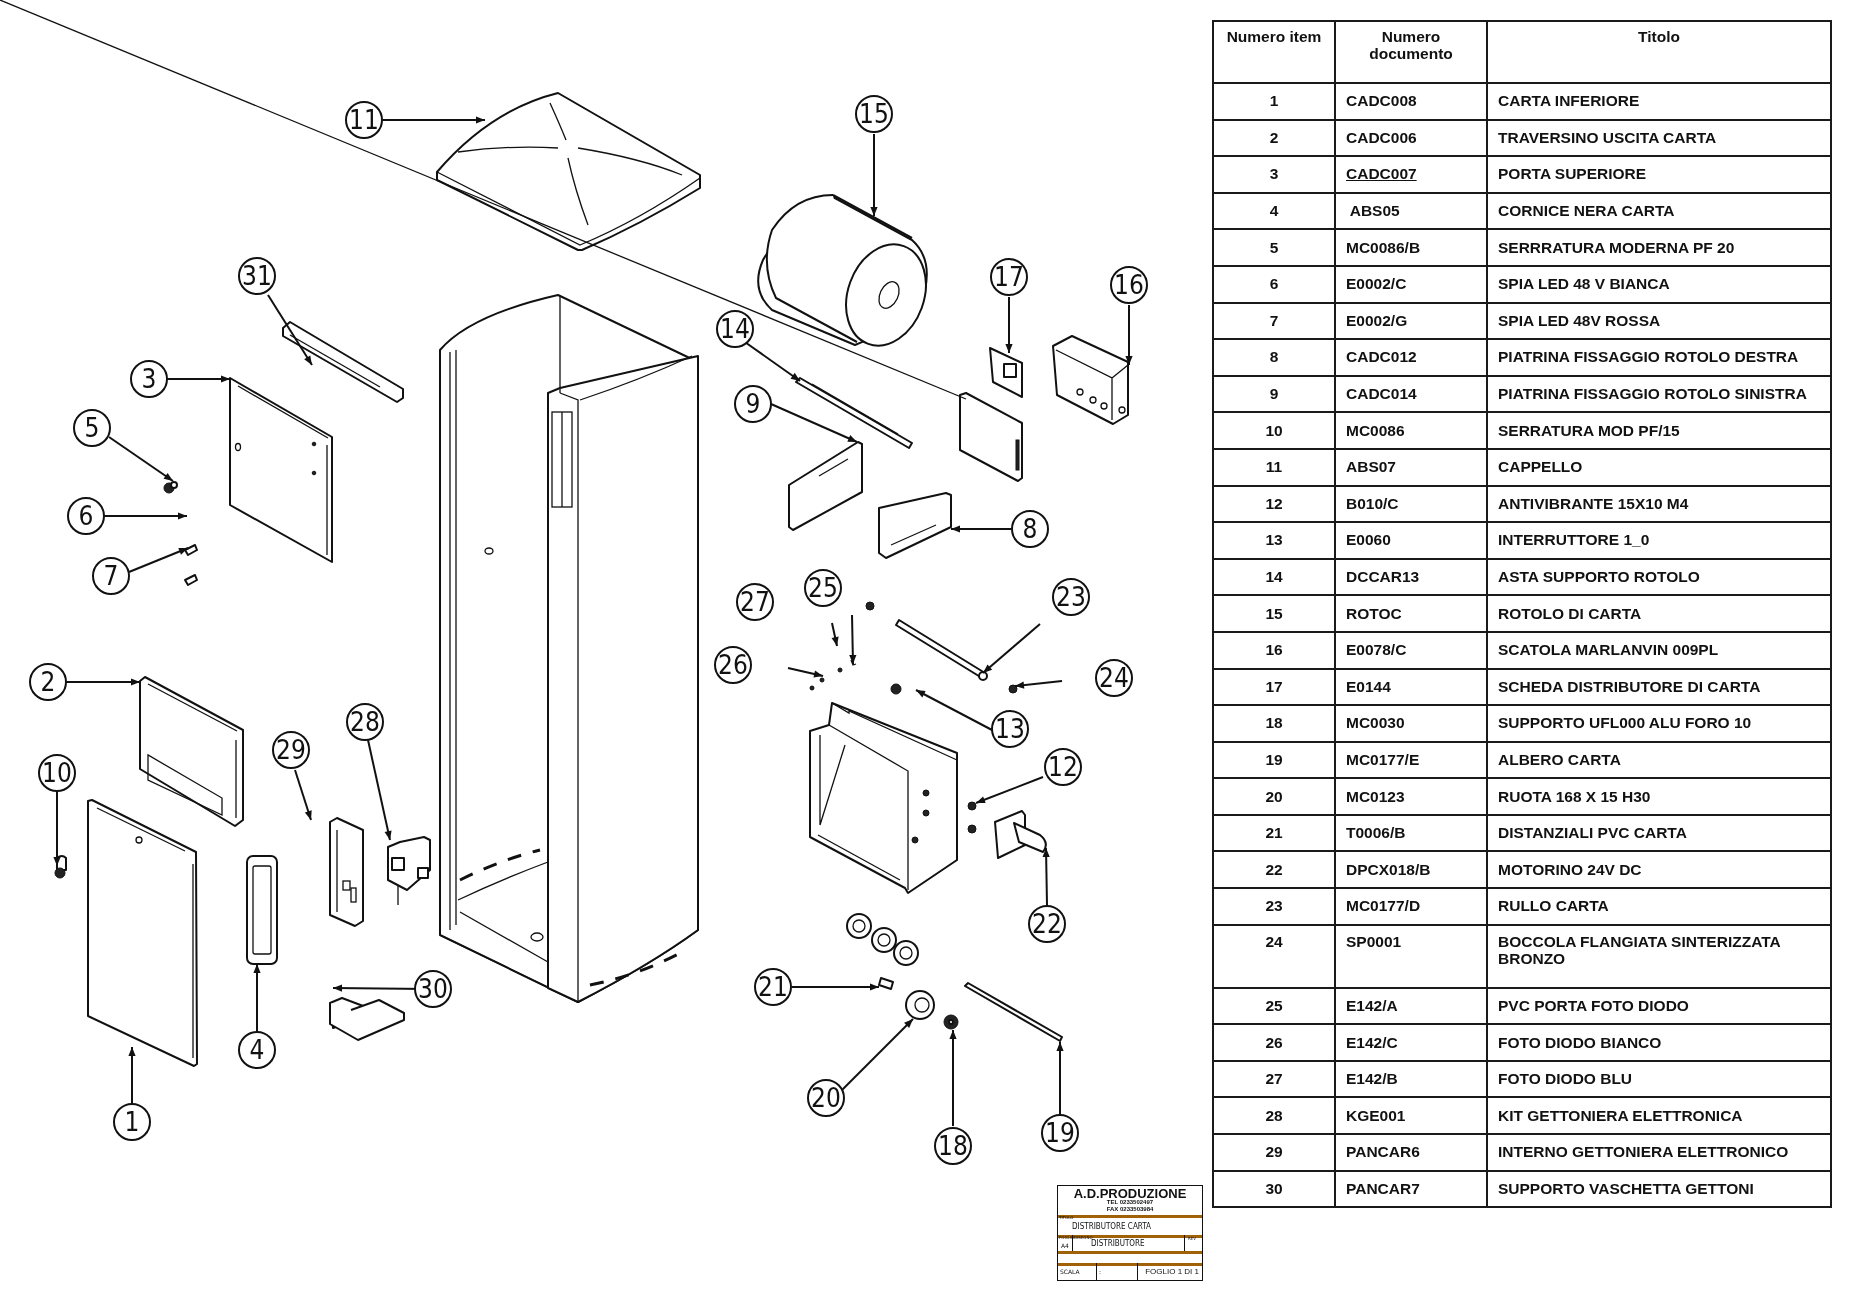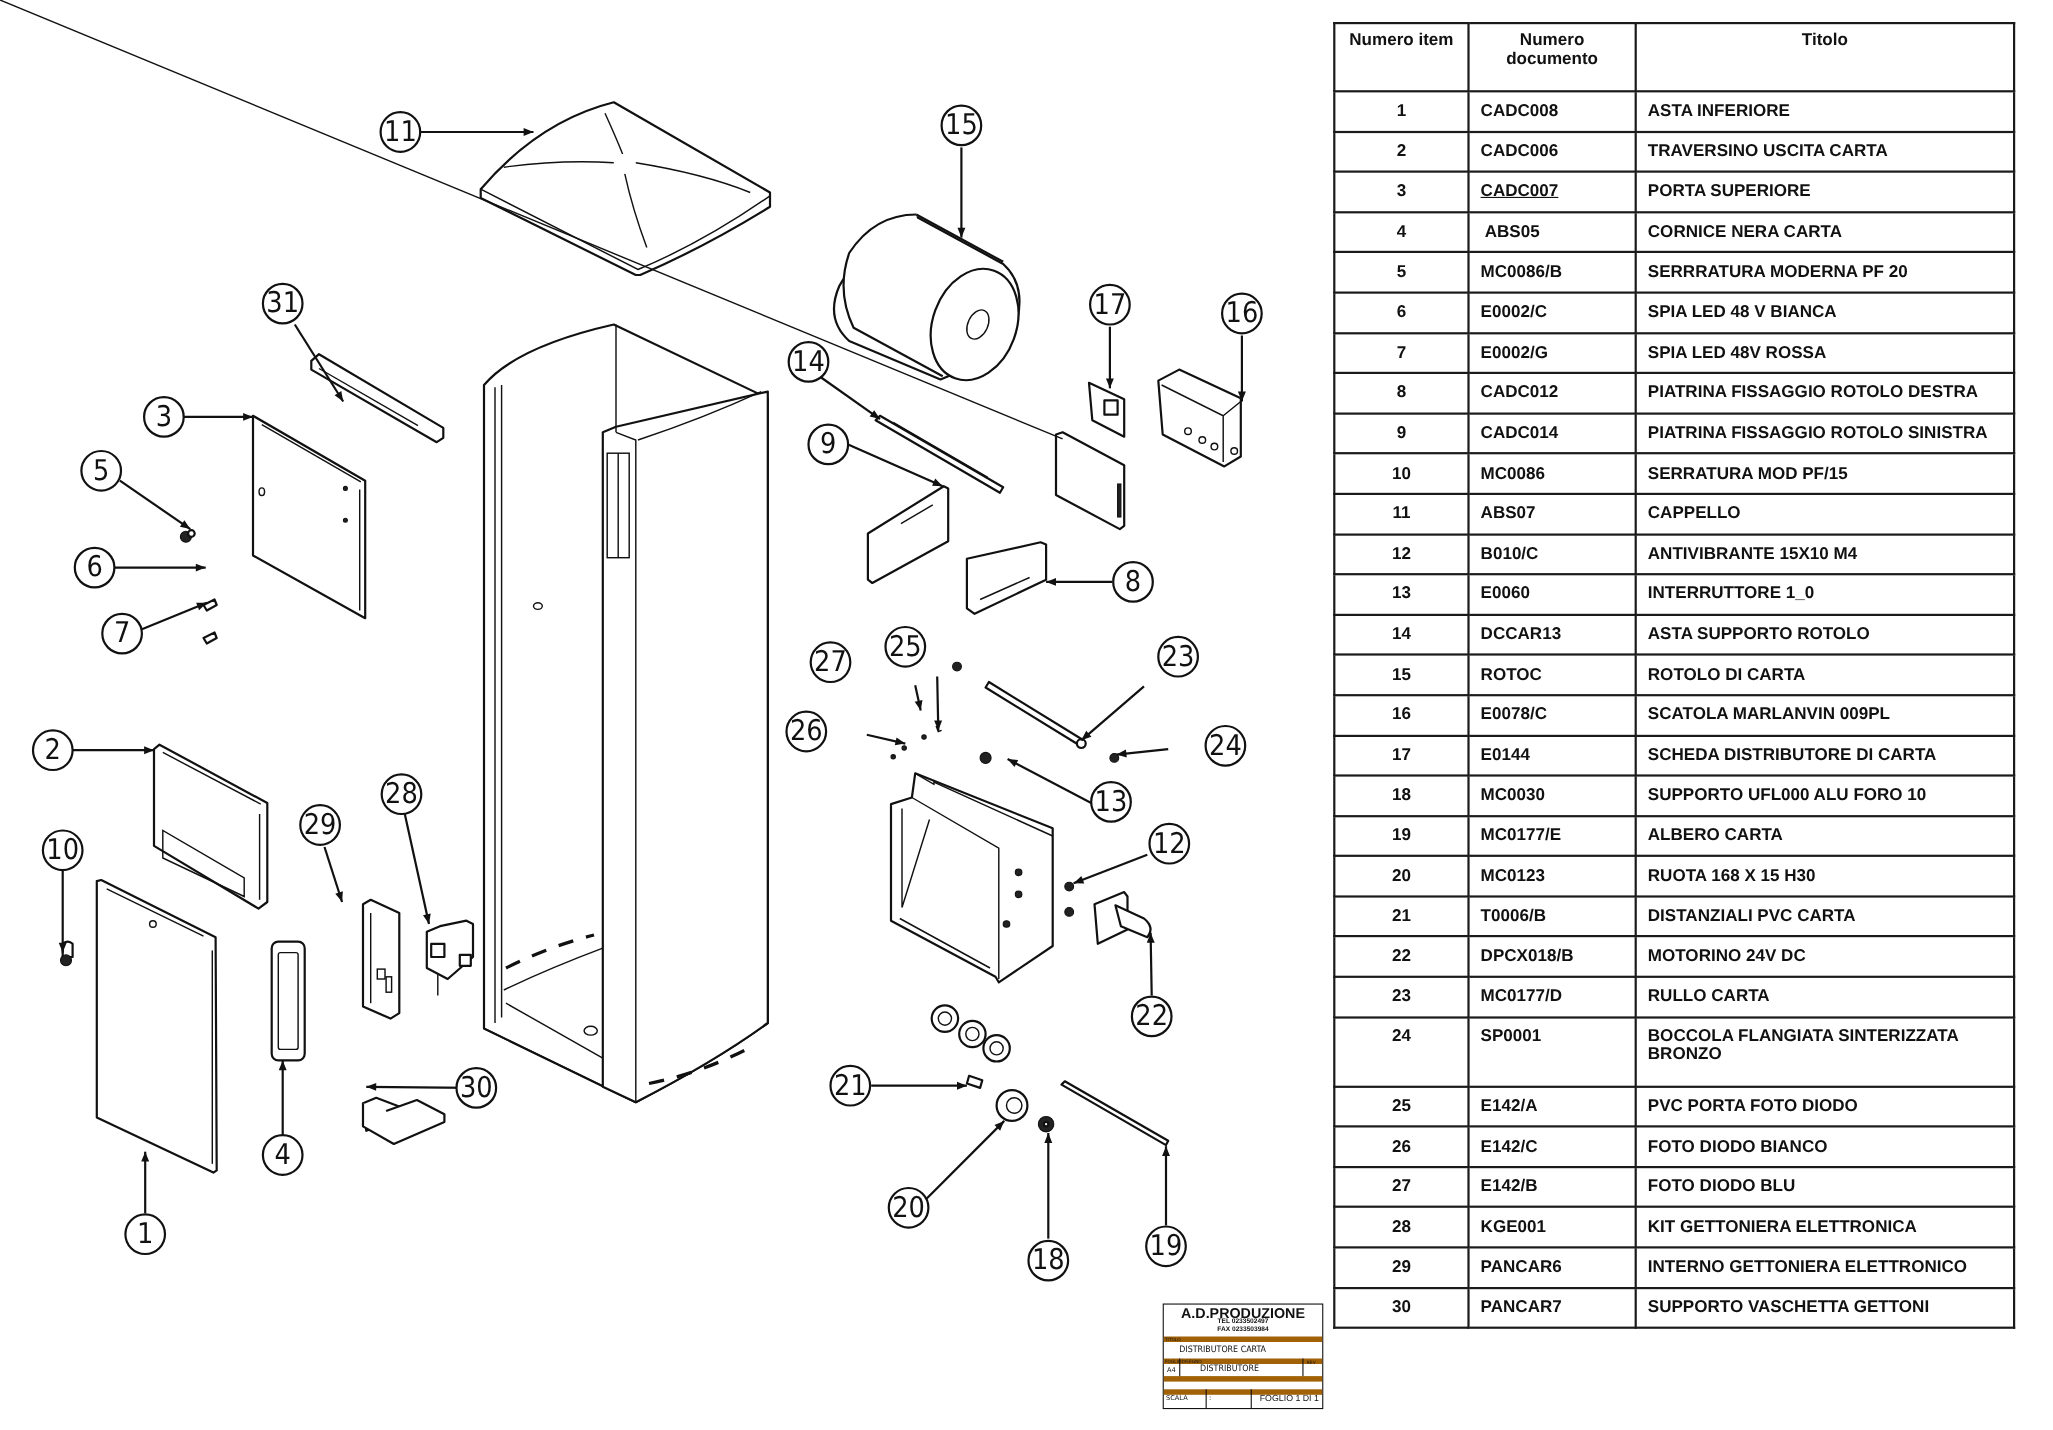--- a/index.html
+++ b/index.html
@@ -16,21 +16,21 @@
   #bom-table td, #bom-table th { border:2px solid #1a1a1a; font-size:15.5px; font-weight:bold; padding:0 10px; vertical-align:middle; }
   #bom-table th { font-weight:bold; height:54px; vertical-align:top; padding-top:6px; text-align:center; line-height:17px; }
   #bom-table td { height:34.6px; }
   #bom-table td.c-num { text-align:center; }
   #bom-table td.c-doc { text-align:left; }
   #bom-table td.c-title { text-align:left; }
   #bom-table tr.tall td { height:54px; vertical-align:top; padding-top:7px; line-height:17px; }
 
   
   #titleblock { position:absolute; left:1057px; top:1185px; width:144px; height:94px; border:1.5px solid #111; font-family:"DejaVu Sans", sans-serif; }
-  #titleblock .tb-row { position:absolute; left:0; right:0; border-bottom:5px solid #a16207; }
+  #titleblock .tb-row { position:absolute; left:0; right:0; border-bottom:3px solid #a16207; }
   #tb-company { font-family:"Liberation Sans", sans-serif; font-weight:bold; font-size:13px; text-align:center; position:absolute; top:0; left:0; right:0; }
   #tb-tel, #tb-fax { font-family:"Liberation Sans", sans-serif; font-weight:bold; font-size:6px; text-align:center; position:absolute; left:0; right:0; }
   .tb-small { position:absolute; font-size:4px; }
   .tb-val { position:absolute; font-size:8px; font-stretch:condensed; }
 </style>
 </head>
 <body>
 
 <svg id="drawing" viewBox="0 0 1866 1300" xmlns="http://www.w3.org/2000/svg">
   <defs>
@@ -396,21 +396,21 @@
     <tr>
       <th><span>Numero item</span></th>
       <th><span>Numero</span><br><span>documento</span></th>
       <th><span>Titolo</span></th>
     </tr>
   </thead>
   <tbody id="bom-body">
       <tr>
         <td class="c-num">1</td>
         <td class="c-doc" style="white-space: pre;">CADC008</td>
-        <td class="c-title">ASTA INFERIORE</td>
+        <td class="c-title">CARTA INFERIORE</td>
       </tr>
       <tr>
         <td class="c-num">2</td>
         <td class="c-doc" style="white-space: pre;">CADC006</td>
         <td class="c-title">TRAVERSINO USCITA CARTA</td>
       </tr>
       <tr>
         <td class="c-num">3</td>
         <td class="c-doc" style="white-space: pre; text-decoration: underline;">CADC007</td>
         <td class="c-title">PORTA SUPERIORE</td>

